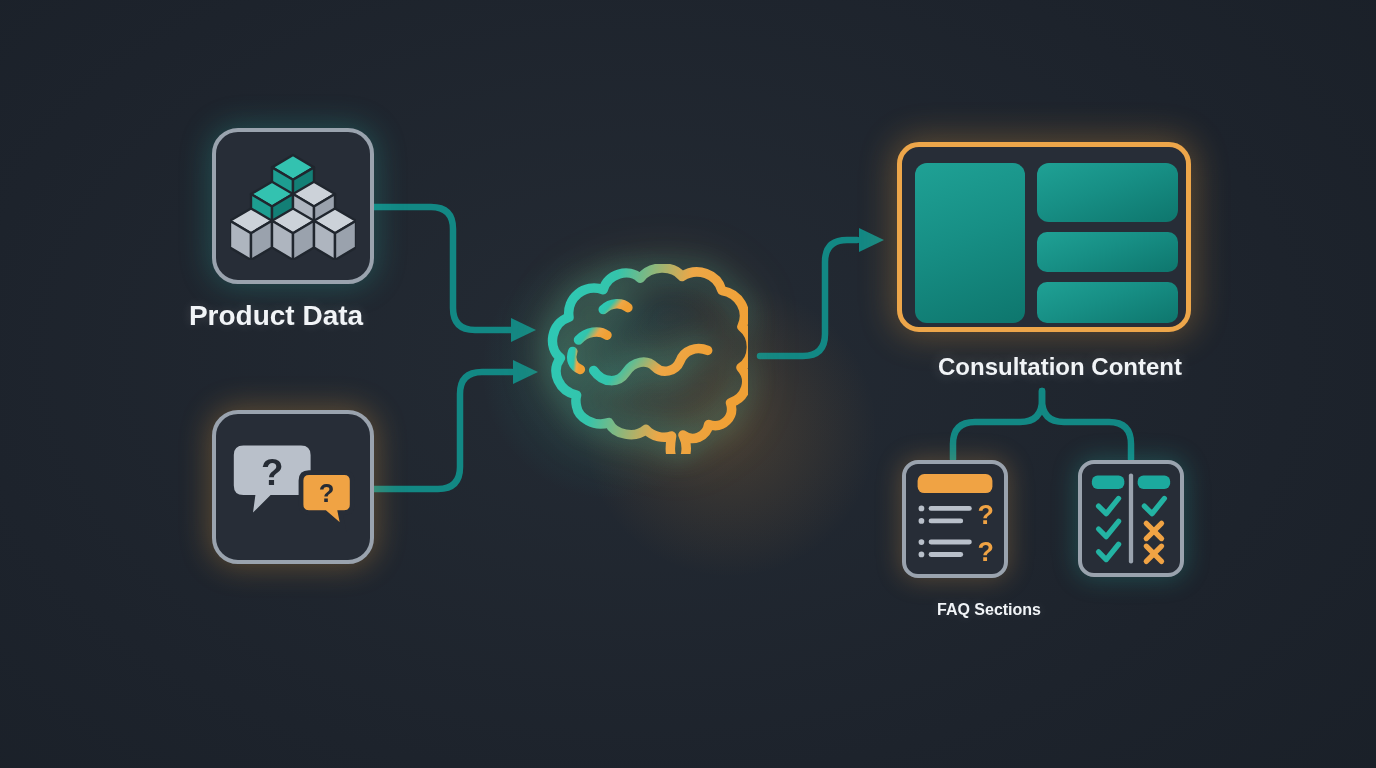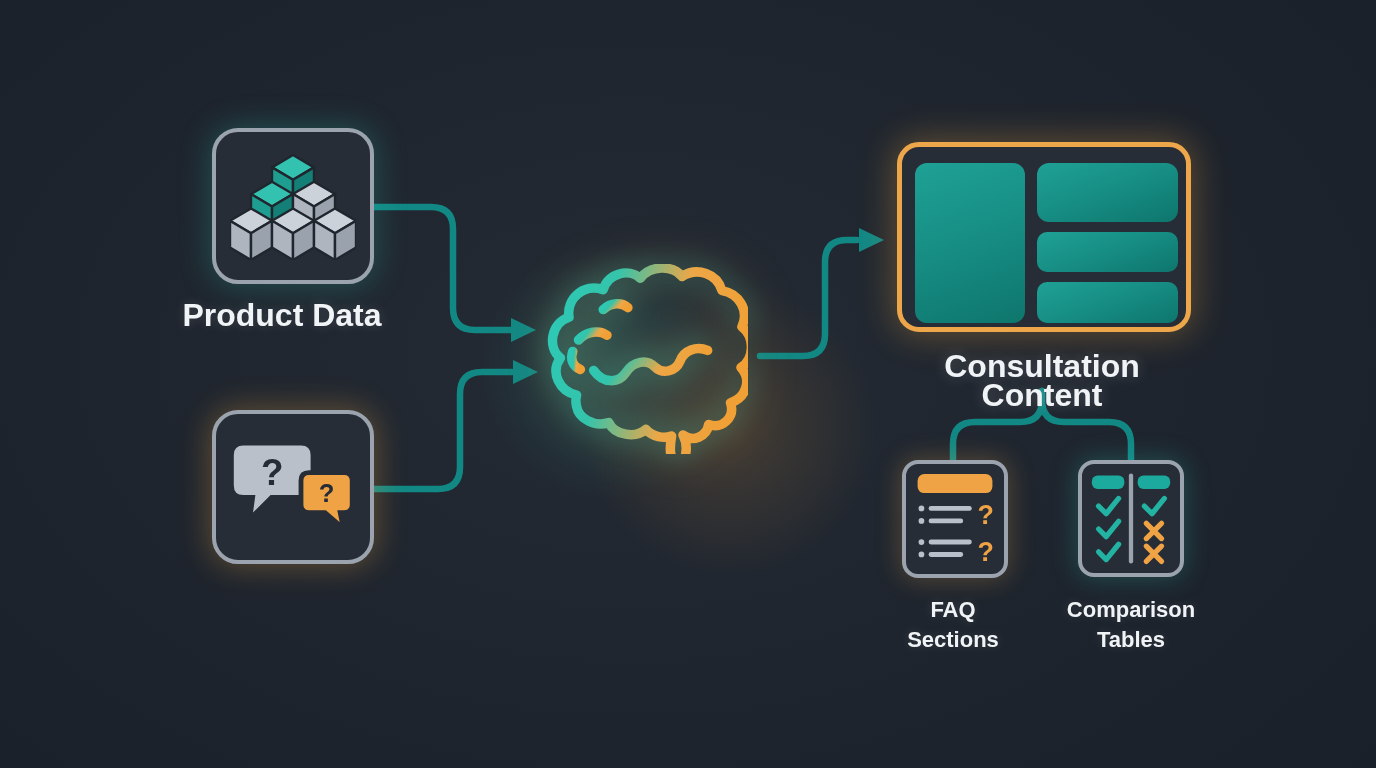--- a/index.html
+++ b/index.html
@@ -52,25 +52,25 @@
   .panel-r2   { left: 135px; top: 85px;  width: 141px; height: 40px;  border-radius: 10px; }
   .panel-r3   { left: 135px; top: 135px; width: 141px; height: 41px;  border-radius: 10px; }
 
   .label {
     position: absolute;
     color: #f1f4f7;
     font-weight: bold;
     text-align: center;
     text-shadow: 0 0 12px rgba(255,255,255,0.14);
   }
-  .label-product  { left: 172px;  top: 301px; width: 220px; font-size: 32px; line-height: 29px; }
+  .label-product  { left: 166px;  top: 301px; width: 220px; font-size: 28px; line-height: 29px; }
   .label-customer { left: 192px;  top: 581px; width: 200px; font-size: 24px; line-height: 31px; }
-  .label-consult  { left: 882px;  top: 352px; width: 320px; font-size: 32px; line-height: 29px;
+  .label-consult  { left: 900px;  top: 352px; width: 320px; font-size: 24px; line-height: 29px;
                     text-shadow: 0 0 14px rgba(255,255,255,0.22); }
-  .label-faq      { left: 888px;  top: 595px; width: 130px; font-size: 22px; line-height: 30px; }
+  .label-faq      { left: 924px;  top: 595px; width: 130px; font-size: 16px; line-height: 30px; }
   .label-compare  { left: 1051px; top: 595px; width: 160px; font-size: 22px; line-height: 30px; }
 
   .brain-wrap {
     position: absolute; left: 542px; top: 264px; width: 206px; height: 190px;
     filter: drop-shadow(0 0 14px rgba(45,201,182,0.40)) drop-shadow(0 0 22px rgba(242,163,57,0.30));
   }
   .icon-svg { display: block; }
 </style>
 </head>
 <body>
@@ -232,15 +232,14 @@
         <path d="M 63 42 L 71 50 L 84 34"></path>
       </g>
       <g stroke="#f0a344" stroke-width="5.5" stroke-linecap="round">
         <path d="M 65 60 L 81 76"></path>
           <path d="M 81 60 L 65 76"></path>
         <path d="M 65 84 L 81 100"></path>
           <path d="M 81 84 L 65 100"></path>
       </g>
     </svg>
   </div>
-  <div class="label label-compare">Comparison Tables</div>
 
 </div>
 
 </body></html>

